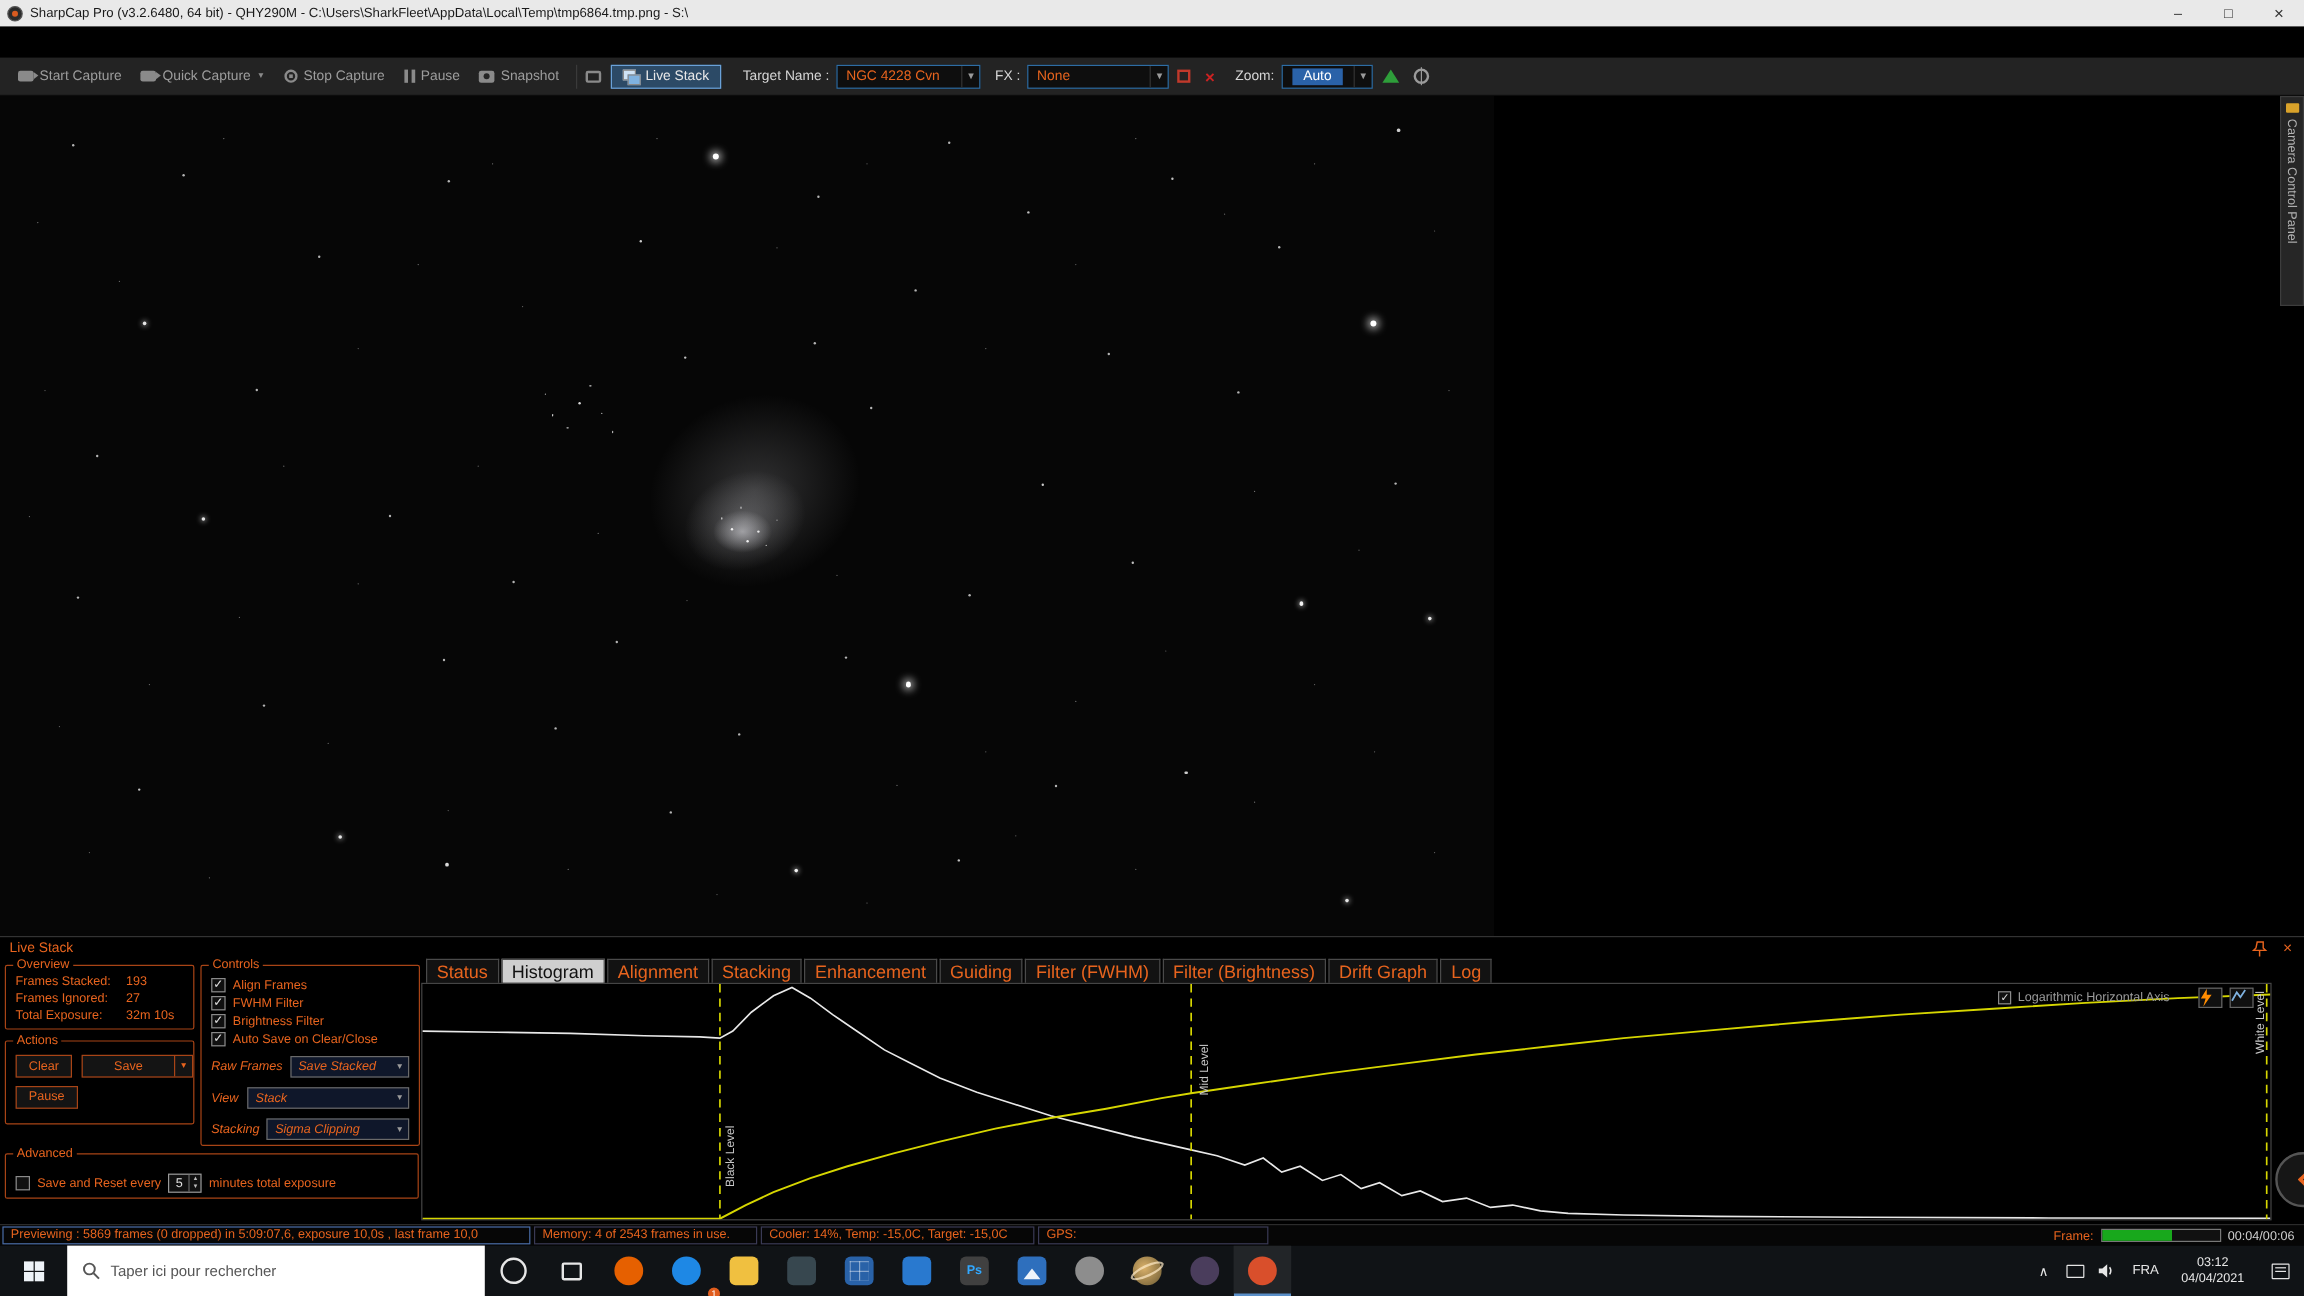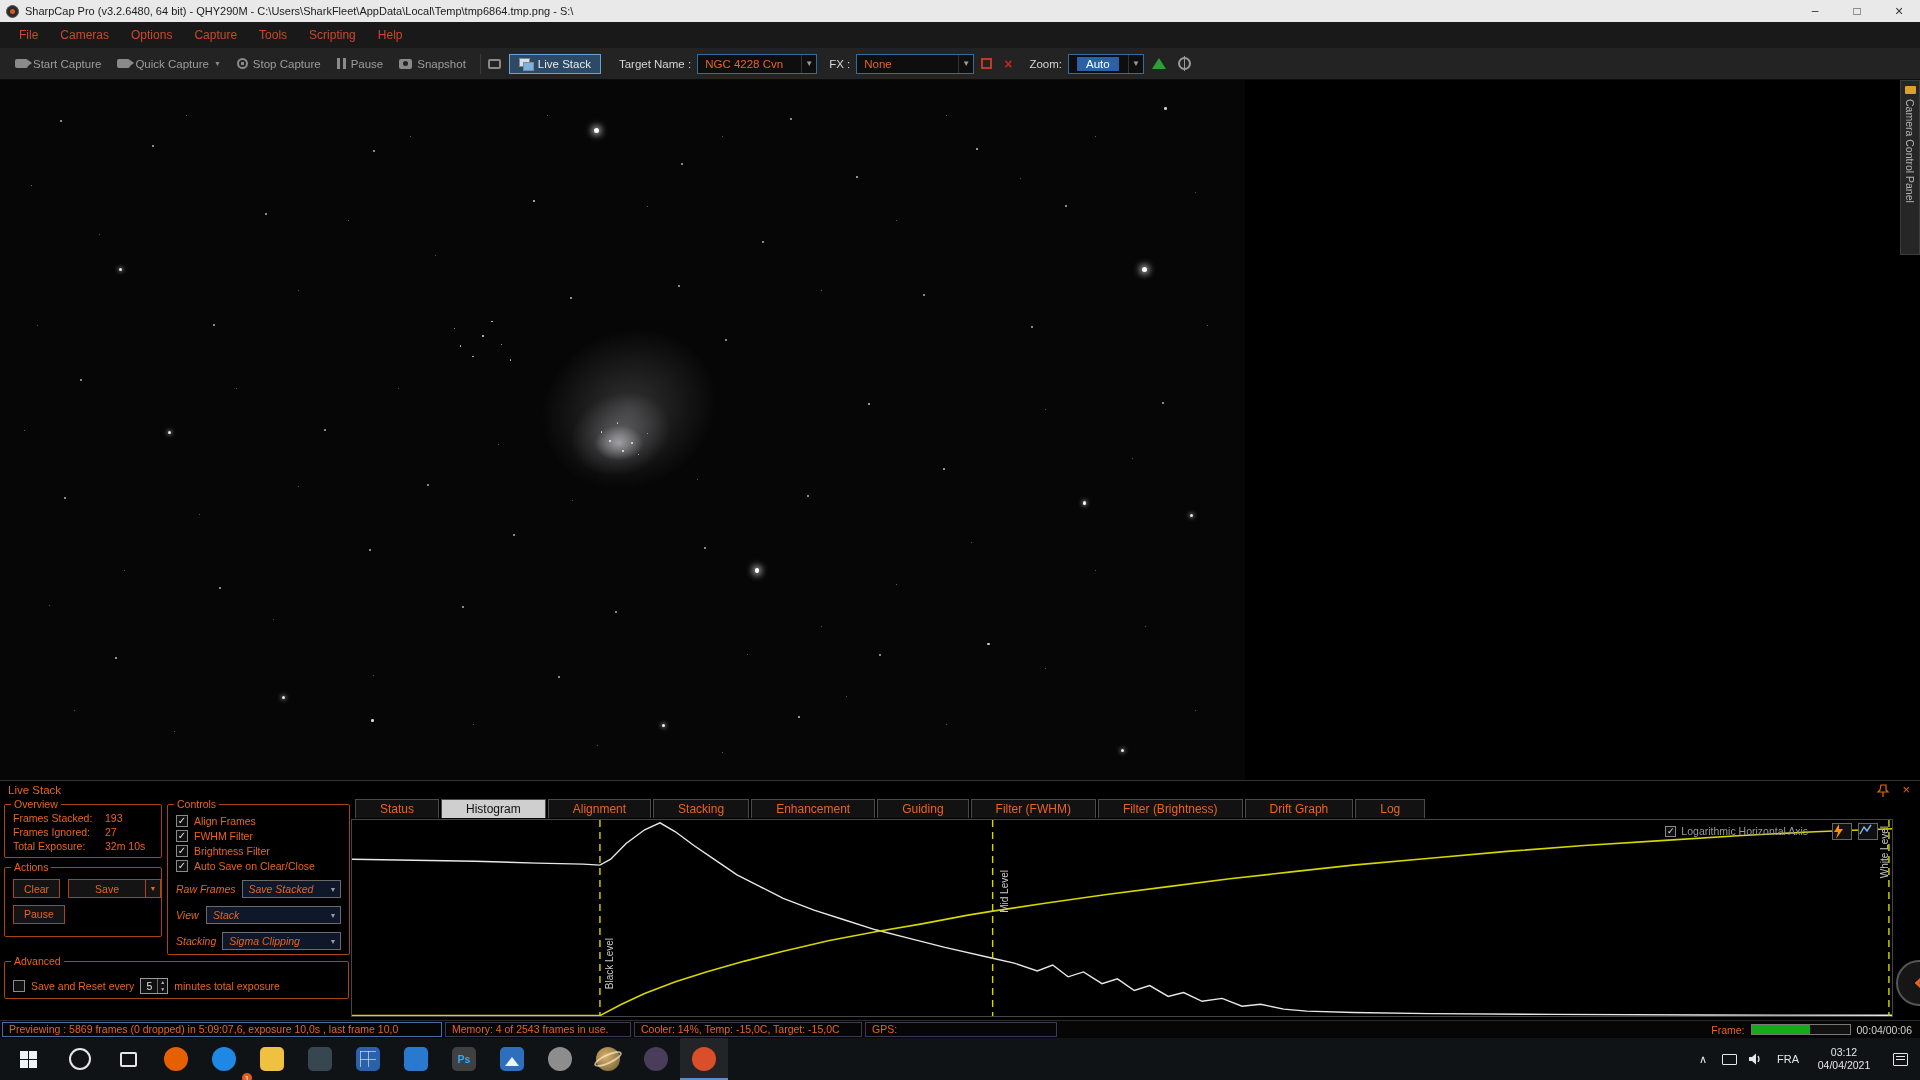--- a/index.html
+++ b/index.html
@@ -89,22 +89,22 @@
   .dd{display:flex;align-items:center;height:18px;background:#0f172a;border:1px solid #6a6a6a;color:#e8641e;
       font-size:10.5px;padding-left:6px;flex:1;}
   .dd .val{flex:1;white-space:nowrap;overflow:hidden;}
   .dd .arrow{width:14px;color:#9a9a9a;font-size:7px;display:flex;align-items:center;justify-content:center;}
   .spin{display:flex;height:16px;border:1px solid #9a9a9a;background:#101010;}
   .spin .num{width:16px;color:#e0e0e0;font-size:10.5px;display:flex;align-items:center;justify-content:center;}
   .spin .arrs{display:flex;flex-direction:column;border-left:1px solid #666;}
   .spin .arrs span{font-size:5px;color:#bbb;line-height:7px;padding:0 2px;}
 
   .tabsbar{position:absolute;left:355px;top:18px;display:flex;gap:2px;}
-  .tab{font-size:12px;color:#e8641e;background:#121212;border:1px solid #4a4a4a;border-bottom:none;
-       padding:2px 24px;white-space:nowrap;}
+  .tab{font-size:15px;color:#e8641e;background:#121212;border:1px solid #4a4a4a;border-bottom:none;
+       padding:2px 8px;white-space:nowrap;}
   .tab.active{background:#cfcfcf;color:#111;}
 
   .histogram{position:absolute;left:351px;top:38px;width:1542px;height:198px;background:#000;border:1px solid #454545;}
   .histogram svg{position:absolute;left:0;top:0;}
   .vlabel{position:absolute;writing-mode:vertical-rl;transform:rotate(180deg);color:#c8c8c8;font-size:10px;white-space:nowrap;}
   .logrow{position:absolute;right:84px;top:5px;display:flex;align-items:center;gap:5px;color:#9a9a9a;font-size:10.5px;}
   .cb.small{width:11px;height:11px;font-size:9px;}
   .hist-iconbox{position:absolute;top:3px;width:20px;height:17px;border:1px solid #666;background:#101010;
                 display:flex;align-items:center;justify-content:center;}
   .edge-circle{position:absolute;left:1896px;top:960px;width:46px;height:46px;border-radius:50%;background:#161616;
@@ -164,29 +164,20 @@
 <div class="screen">
 
   <div class="titlebar">
     <span class="app-ic"></span>
     <span class="title-text">SharpCap Pro (v3.2.6480, 64 bit) - QHY290M - C:\Users\SharkFleet\AppData\Local\Temp\tmp6864.tmp.png - S:\</span>
     <span class="win-btn">–</span>
     <span class="win-btn">□</span>
     <span class="win-btn close">×</span>
   </div>
 
-  <div class="menubar" id="menubar">
-      <span class="menu-item">File</span>
-      <span class="menu-item">Cameras</span>
-      <span class="menu-item">Options</span>
-      <span class="menu-item">Capture</span>
-      <span class="menu-item">Tools</span>
-      <span class="menu-item">Scripting</span>
-      <span class="menu-item">Help</span>
-    </div>
 
   <div class="toolbar">
     <span class="tb-btn">
       <span class="ic-cam"></span>
       <span>Start Capture</span>
       </span>
     <span class="tb-btn">
       <span class="ic-cam"></span>
       <span>Quick Capture</span>
       <span style="font-size:7px;color:#8a8a8a">▼</span>
@@ -513,20 +504,27 @@
 
   <div class="taskbar">
     <div class="start">
       <svg width="17" height="17" viewBox="0 0 17 17">
         <rect x="0" y="0" width="8" height="8" fill="#eef3f8"></rect>
           <rect x="9" y="0" width="8" height="8" fill="#eef3f8"></rect>
         <rect x="0" y="9" width="8" height="8" fill="#eef3f8"></rect>
           <rect x="9" y="9" width="8" height="8" fill="#eef3f8"></rect>
         </svg>
     </div>
+    <div class="search">
+      <svg width="16" height="16" viewBox="0 0 16 16">
+        <circle cx="6.5" cy="6.5" r="4.5" fill="none" stroke="#555" stroke-width="1.6"></circle>
+        <line x1="10" y1="10" x2="14.5" y2="14.5" stroke="#555" stroke-width="1.6"></line>
+        </svg>
+      <span>Taper ici pour rechercher</span>
+    </div>
     <div class="tb-cell">
         <span class="cortana"></span>
       </div>
     <div class="tb-cell">
         <span class="taskview"></span>
       </div>
     <div style="display:flex" id="tb-icons">
         <div class="tb-cell">
           <div class="tb-ic" style="background: rgb(230, 96, 0); border-radius: 50%;"></div>
         </div>

